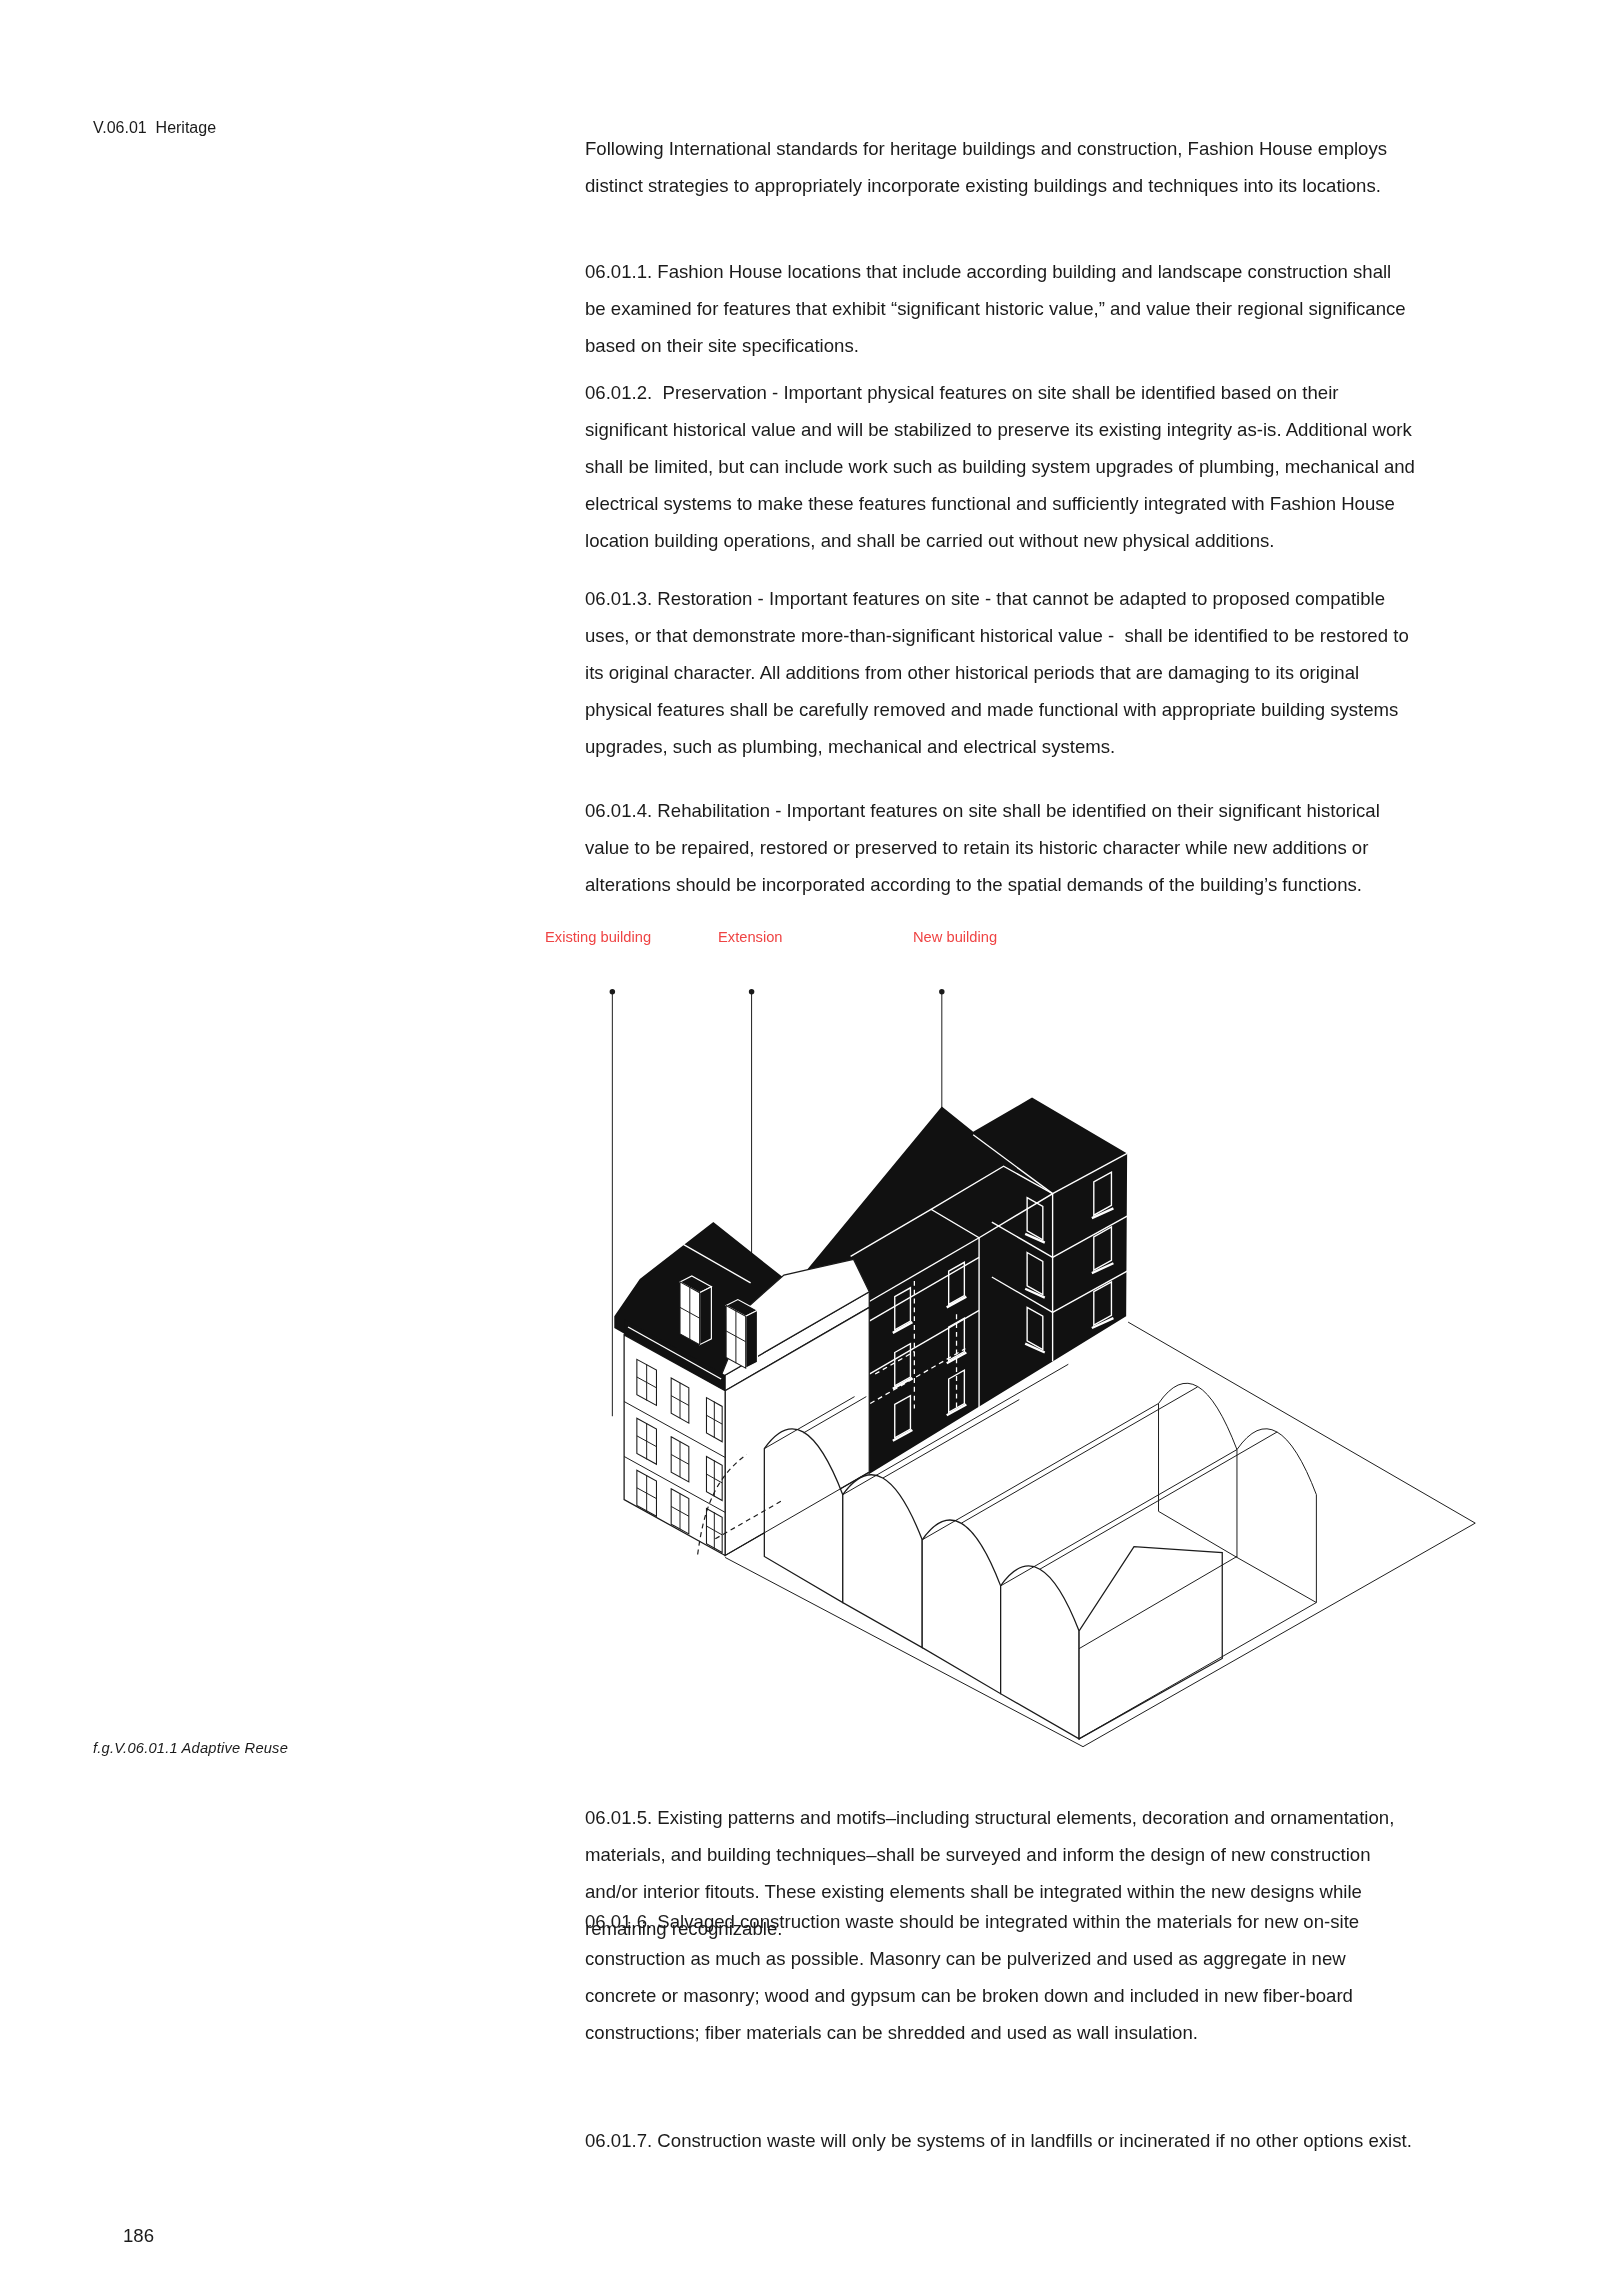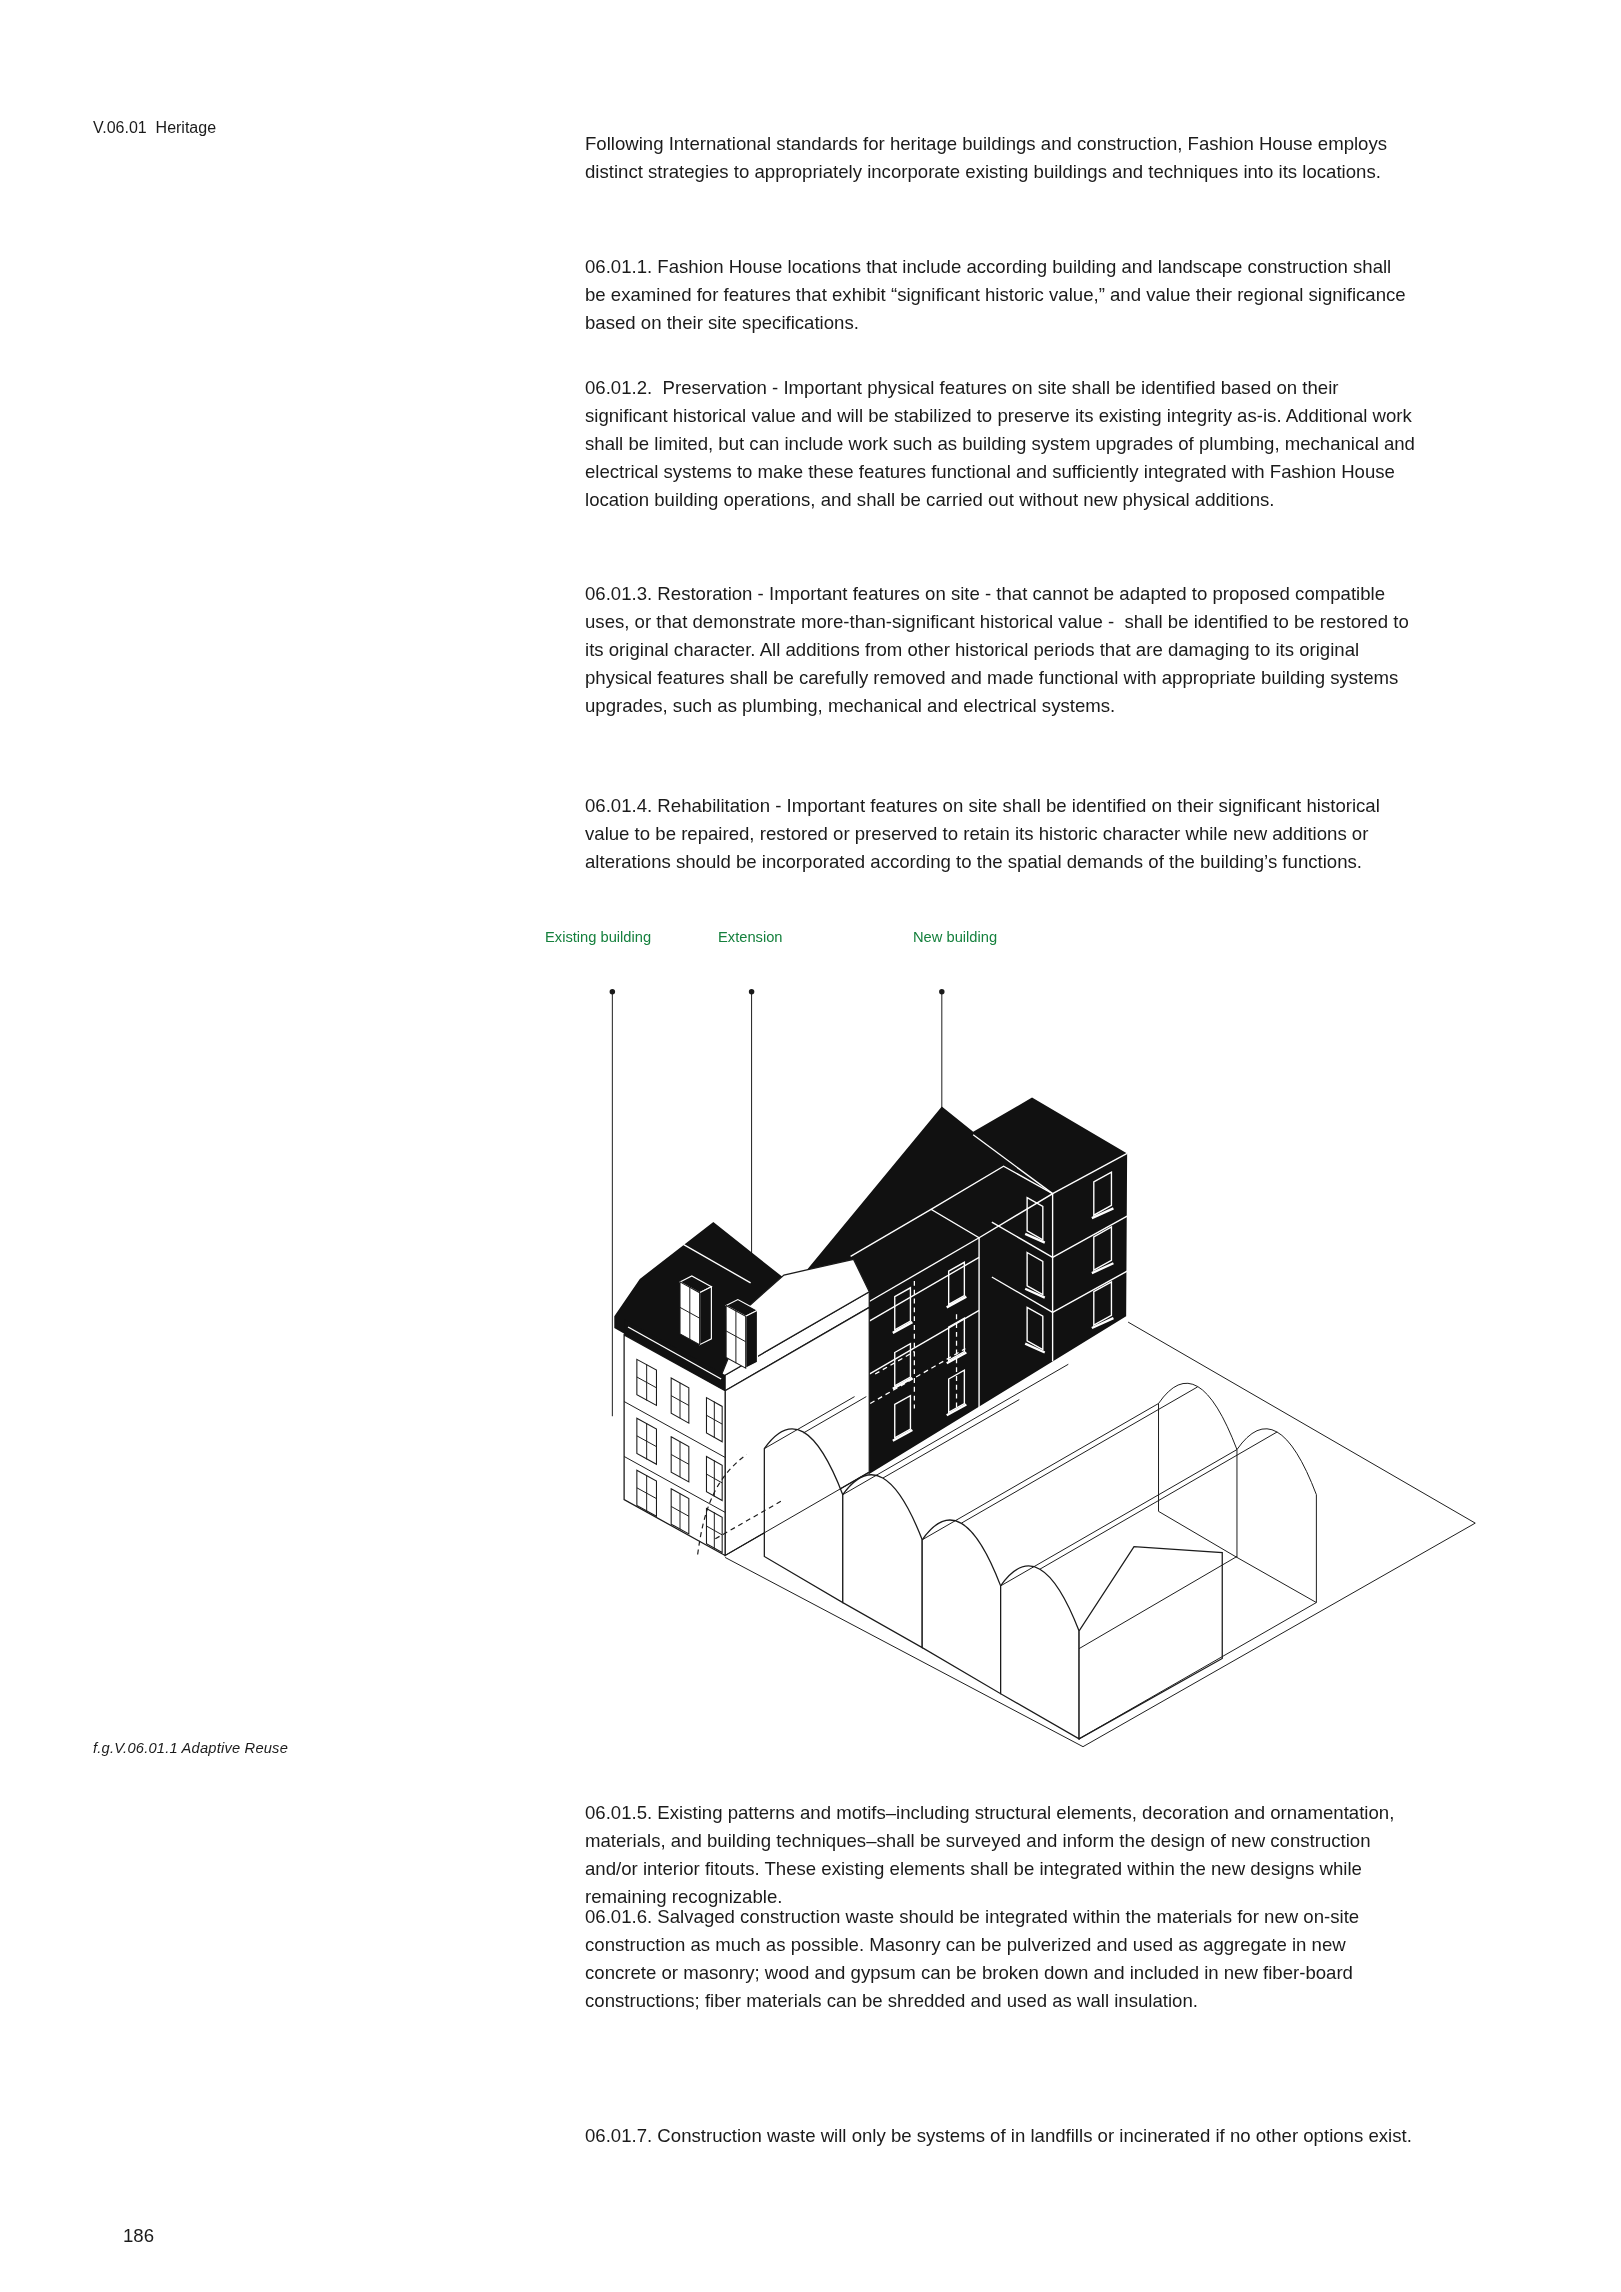--- a/index.html
+++ b/index.html
@@ -10,26 +10,26 @@
     font-family:"Liberation Sans", sans-serif;
     color:#1b1b1b;
     overflow:hidden;
   }
   .heading{
     position:absolute;left:93px;top:114px;
     font-size:16px;line-height:27.4px;white-space:pre-wrap;
   }
   .bodycol p{
     position:absolute;left:585px;width:831px;
-    margin:0;font-size:18.6px;line-height:28px;
+    margin:0;font-size:18.6px;line-height:37px;
     letter-spacing:0px;white-space:pre-wrap;
   }
   .fig-label{
     position:absolute;top:929px;
-    font-size:14.7px;line-height:17.6px;color:#15803d;
+    font-size:14.7px;line-height:17.6px;color:#ef4444;
   }
   .caption{
     position:absolute;left:93px;top:1708px;
     font-size:14.7px;font-style:italic;letter-spacing:0.2px;margin-top:32px;
   }
   .pagenum{
     position:absolute;left:93px;top:2225px;
     font-size:18.6px;
     margin-left:30px;
   }

